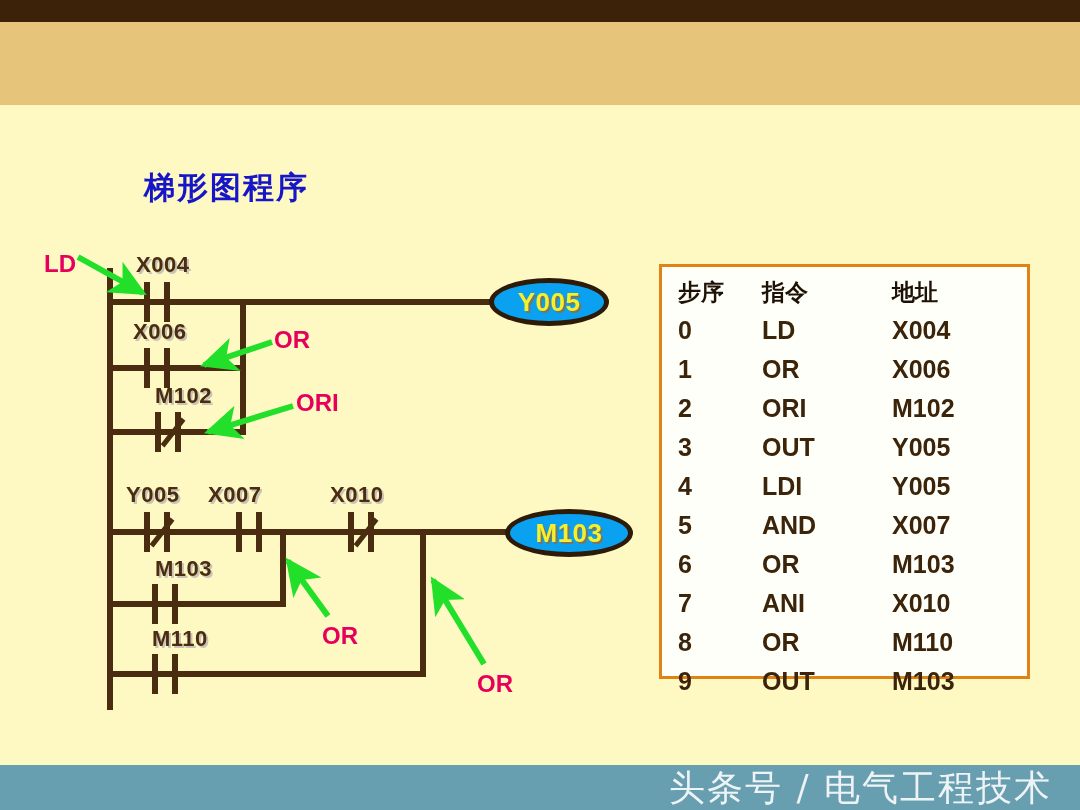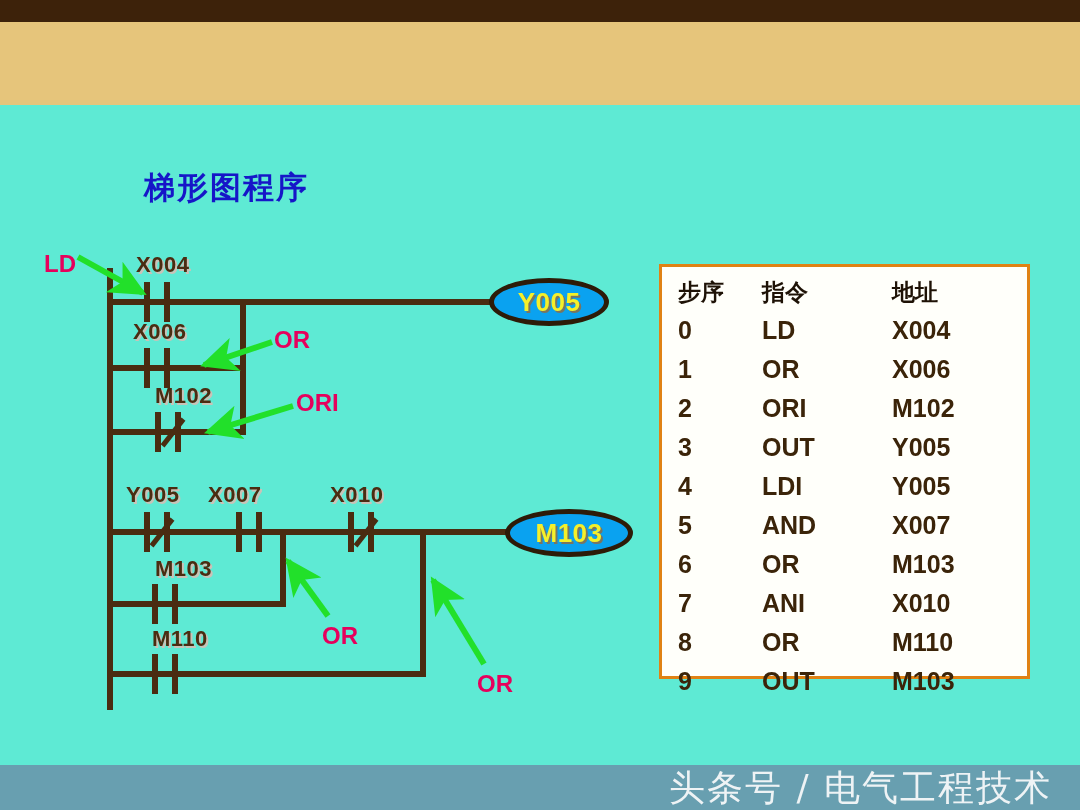--- a/index.html
+++ b/index.html
@@ -6,21 +6,21 @@
   html, body {
     margin: 0; padding: 0;
     width: 1080px; height: 810px;
     background: #fffffa;
     font-family: "Liberation Sans", "DejaVu Sans", sans-serif;
     overflow: hidden;
   }
   #slide {
     position: relative;
     width: 1080px; height: 810px;
-    background: #5eead4;
+    background: #fef9c3;
   }
 
   
   .band-dark {
     position: absolute; left: 0; top: 0;
     width: 1080px; height: 22px;
     background: #3d220a;
   }
   .band-tan {
     position: absolute; left: 0; top: 22px;

